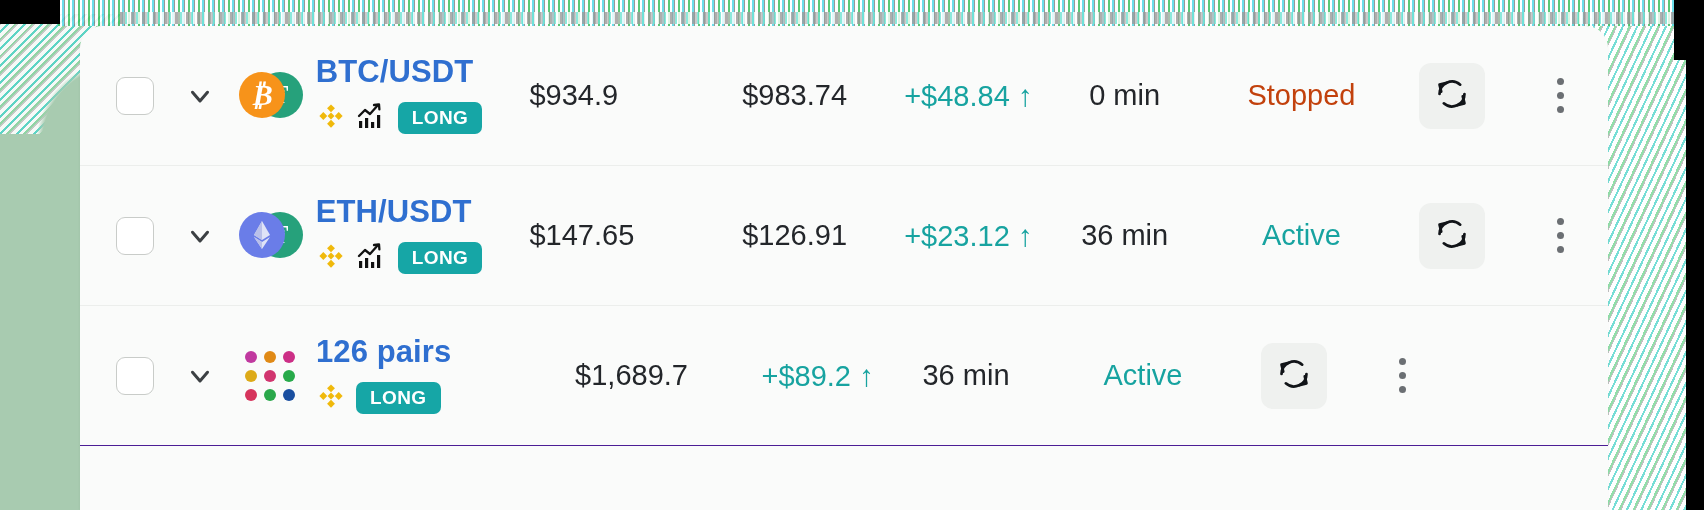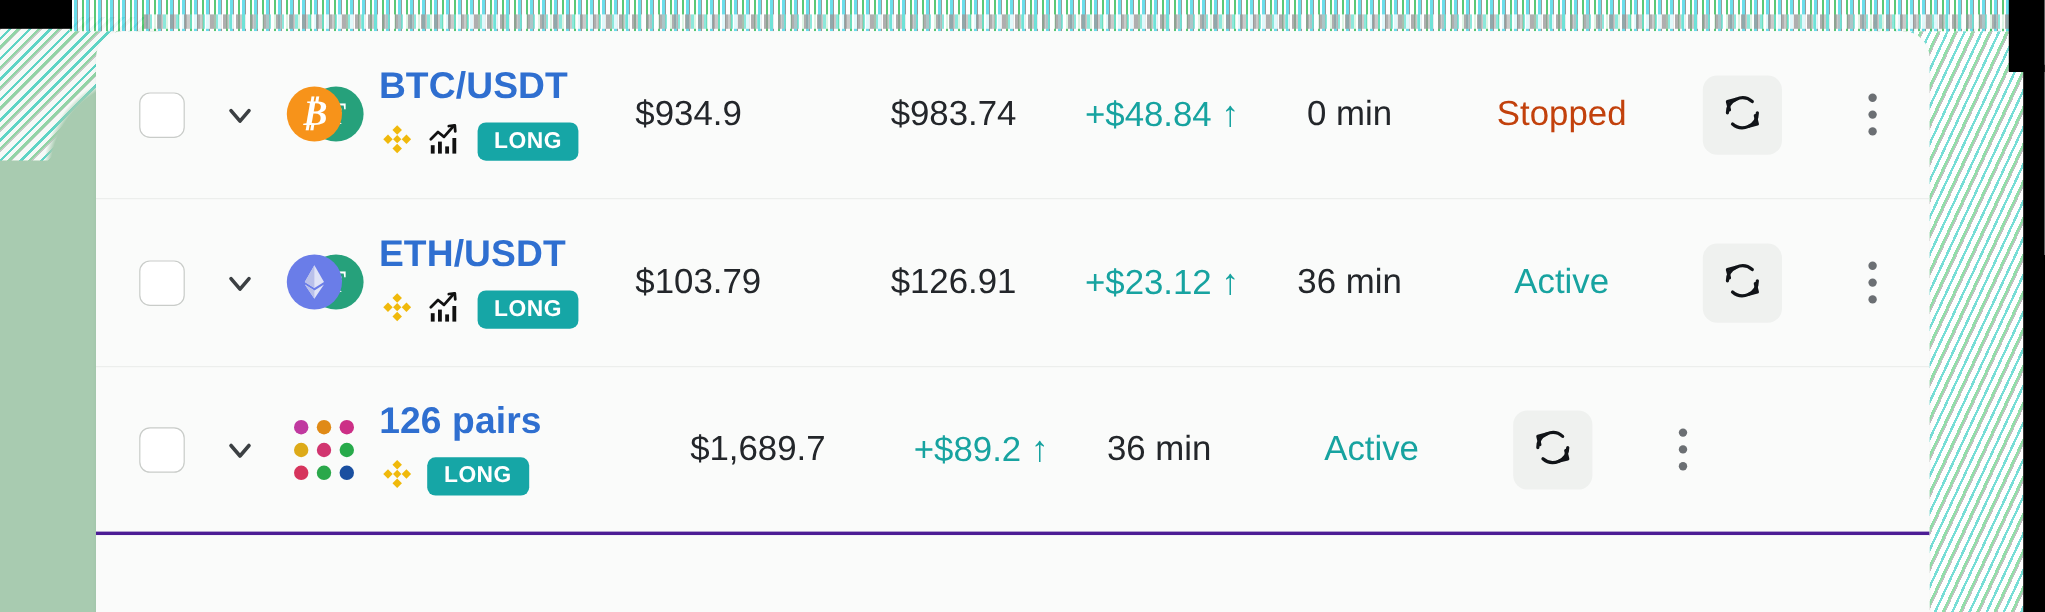--- a/index.html
+++ b/index.html
@@ -130,21 +130,21 @@
   }
 
   .row {
     display: flex;
     align-items: center;
     height: 140px;
     box-sizing: border-box;
     border-bottom: 1px solid #eceeec;
     padding: 0 0 0 24px;
   }
-  .row.last { border-bottom: 3px solid #4c1d95; }
+  .row.last { border-bottom: 1px solid #4c1d95; }
   .row-spacer {
     height: 64px;
     border-bottom: 1px solid #e4e6e4;
     background: #fafbfa;
   }
 
   
   .c-check   { width: 62px;  display:flex; justify-content:center; }
   .c-expand  { width: 68px;  display:flex; justify-content:center; }
   .c-coin    { width: 72px;  display:flex; justify-content:center; }
@@ -395,21 +395,21 @@
                 <polyline points="3,15 9,9 14,13 22,4" stroke="#111" stroke-width="2.3" stroke-linecap="round" stroke-linejoin="round"></polyline>
                 <polyline points="18,4 23,3.4 23.4,8.4" stroke="#111" stroke-width="2.3" stroke-linecap="round" stroke-linejoin="round"></polyline>
                 <rect x="3" y="20" width="3.2" height="7" fill="#111"></rect>
                 <rect x="9" y="17" width="3.2" height="10" fill="#111"></rect>
                 <rect x="15" y="21" width="3.2" height="6" fill="#111"></rect>
                 <rect x="21" y="14" width="3.2" height="13" fill="#111"></rect>
               </svg></span>
             <span class="badge">LONG</span>
           </div>
         </div>
-        <div class="c-num"><span class="num">$103.79</span></div>
+        <div class="c-num"><span class="num">$147.65</span></div>
         <div class="c-num2"><span class="num">$126.91</span></div>
         <div class="c-pnl"><span class="pnl"><span>+$23.12</span><span class="arr">↑</span></span></div>
         <div class="c-time"><span class="time">36 min</span></div>
         <div class="c-status"><span class="status active">Active</span></div>
         <div class="c-action">
           <button class="refresh-btn">
             <span><svg width="34" height="34" viewBox="0 0 24 24" fill="none" stroke="#111418" stroke-width="1.9" stroke-linecap="round" stroke-linejoin="round">
                 <path d="M3.2 12a8.8 8.8 0 0 1 14.6-6.6"></path>
                 <polyline points="8.2 4.1 3.2 5.4 4.4 10.3"></polyline>
                 <path d="M20.8 12a8.8 8.8 0 0 1-14.6 6.6"></path>

